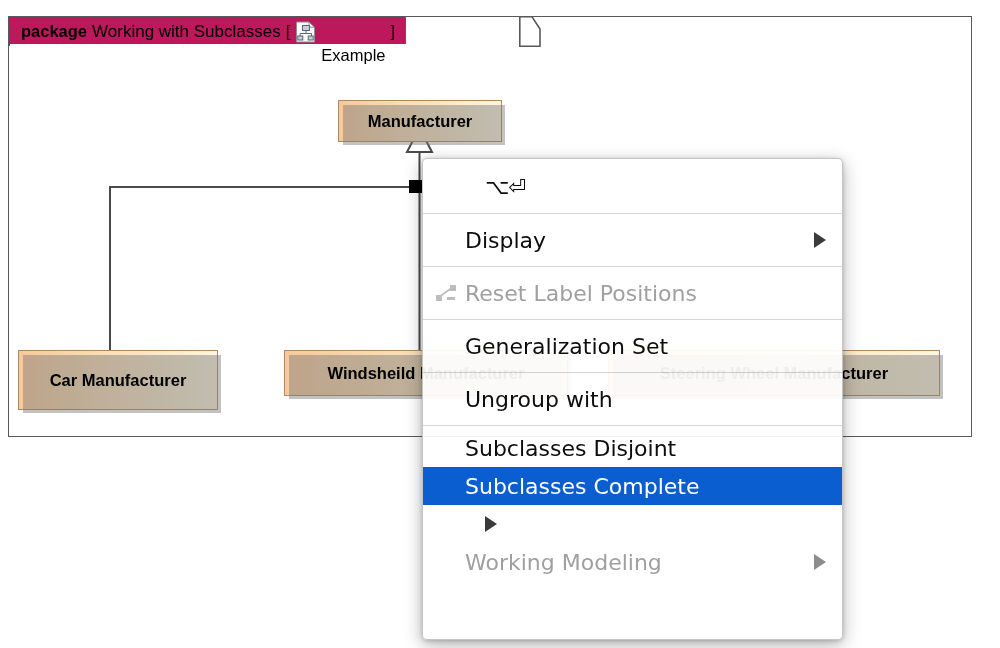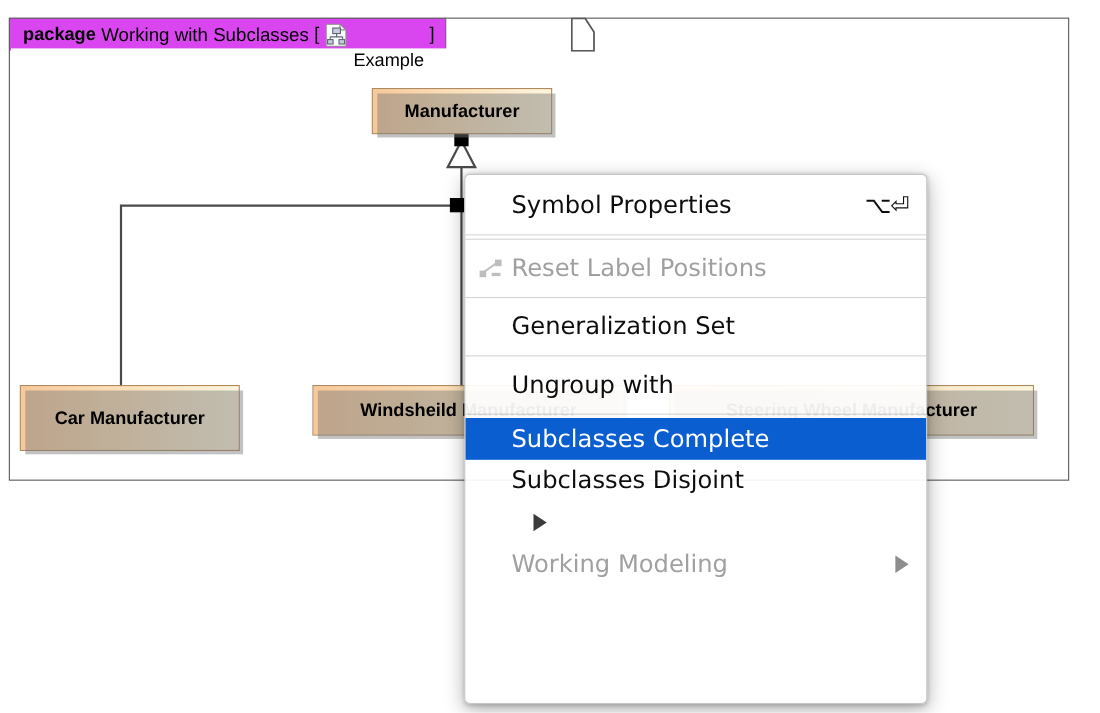--- a/index.html
+++ b/index.html
@@ -28,21 +28,21 @@
   }
 
   #package-tab {
     position: absolute;
     left: 8px;
     top: 16px;
     height: 30px;
     box-sizing: border-box;
     border: 1.6px solid #595959;
     border-bottom: none;
-    background: #d946ef;
+    background: #be185d;
     padding: 0 10px 0 12px;
     display: flex;
     align-items: center;
     gap: 5px;
     white-space: nowrap;
     border-top-right-radius: 2px;
     z-index: 3;
   }
   
   #package-tab-slant {
@@ -107,21 +107,21 @@
     content: "";
     position: absolute;
     left: 4px;
     top: 4px;
     width: 100%;
     height: 100%;
     background: rgba(120,120,120,0.45);
     z-index: -1;
   }
 
-  #class-manufacturer { left: 338px; top: 80px;  width: 164px; height: 42px; }
+  #class-manufacturer { left: 338px; top: 100px;  width: 164px; height: 42px; }
   #class-car          { left: 18px;  top: 350px; width: 200px; height: 60px; }
   #class-windsheild   { left: 284px; top: 350px; width: 284px; height: 46px; }
   #class-steering     { left: 608px; top: 350px; width: 332px; height: 46px; }
 
   
   #connectors {
     position: absolute;
     left: 0;
     top: 0;
     width: 1000px;
@@ -258,48 +258,51 @@
 </div>
 <div class="uml-class" id="class-windsheild">
   <span>Windsheild Manufacturer</span>
 </div>
 <div class="uml-class" id="class-steering">
   <span>Steering Wheel Manufacturer</span>
 </div>
 
 <div id="context-menu">
     <div class="menu-item">
-      <span class="menu-label">Symbol Properties</span>
       <span class="menu-shortcut">⌥⏎</span>
     </div>
     <div class="menu-separator"></div>
+    <div class="menu-item">
+      <span class="menu-label">Display</span>
+      <span class="submenu-arrow"></span>
+    </div>
     <div class="menu-separator"></div>
     <div class="menu-item disabled">
       <svg class="menu-leading-icon" viewBox="0 0 22 22">
         <rect x="1" y="13" width="6" height="6" fill="#bdbdbd"></rect>
         <rect x="15" y="3" width="6" height="6" fill="#bdbdbd"></rect>
         <path d="M4,15 L18,5" stroke="#bdbdbd" stroke-width="1.8" fill="none"></path>
         <rect x="12" y="15" width="8" height="3" fill="#bdbdbd"></rect>
       </svg>
       <span class="menu-label">Reset Label Positions</span>
     </div>
     <div class="menu-separator"></div>
     <div class="menu-item">
       <span class="menu-label">Generalization Set</span>
     </div>
     <div class="menu-separator"></div>
     <div class="menu-item">
       <span class="menu-label">Ungroup with</span>
     </div>
     <div class="menu-separator"></div>
+    <div class="menu-item compact">
+      <span class="menu-label">Subclasses Disjoint</span>
+    </div>
     <div class="menu-item compact highlighted">
       <span class="menu-label">Subclasses Complete</span>
-    </div>
-    <div class="menu-item compact">
-      <span class="menu-label">Subclasses Disjoint</span>
     </div>
     <div class="menu-item compact">
       <span class="submenu-arrow"></span>
     </div>
     <div class="menu-item compact disabled">
       <span class="menu-label">Working Modeling</span>
       <span class="submenu-arrow"></span>
     </div>
   </div>
 

